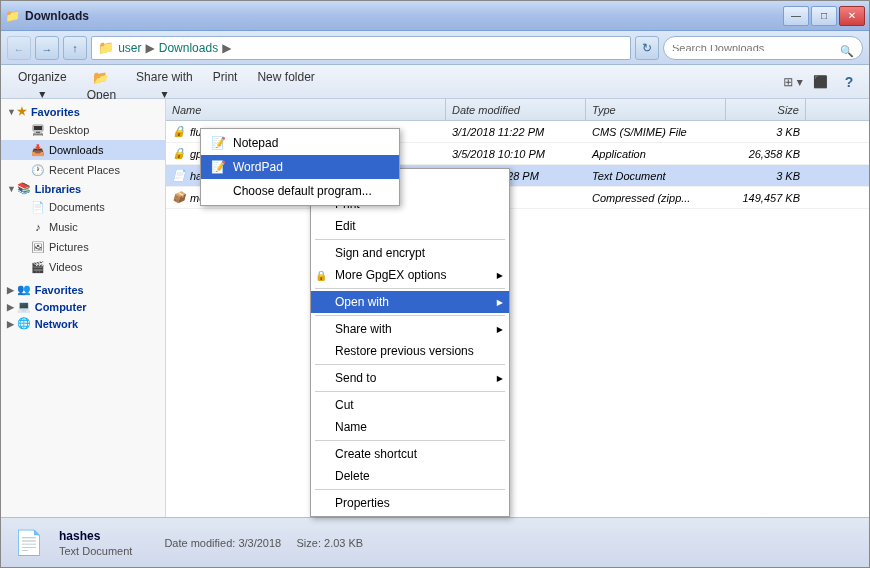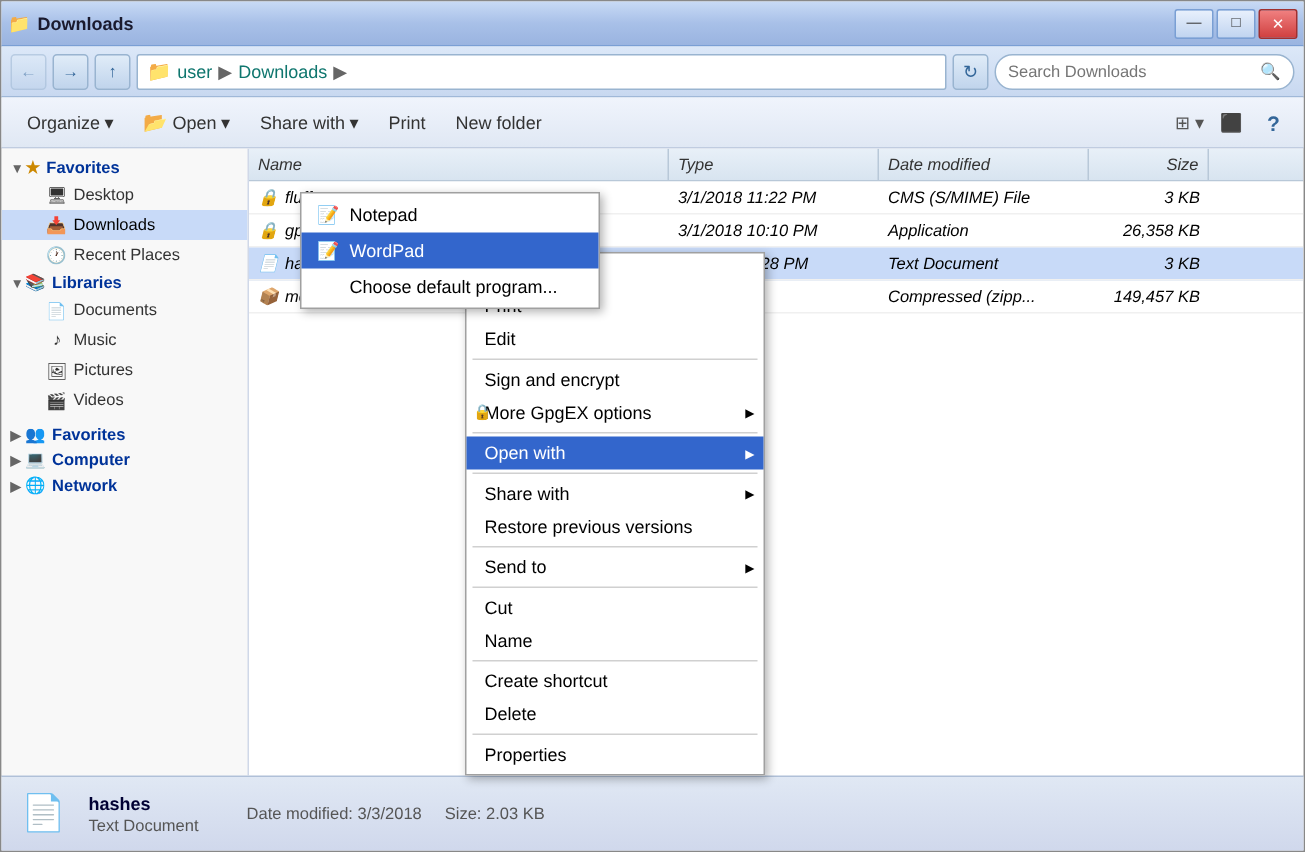--- a/index.html
+++ b/index.html
@@ -133,21 +133,20 @@
       color: #336699;
     }
 
     .search-box {
       width: 200px;
       height: 24px;
       border: 1px solid #99b4d0;
       border-radius: 12px;
       background: white;
       display: flex;
-      align-items: center;
       padding: 8px 8px;
       gap: 4px;
       color: #999;
       font-size: 11px;
     }
 
     .search-box input {
       border: none;
       outline: none;
       background: transparent;
@@ -172,20 +171,21 @@
       padding: 0 8px;
       background: transparent;
       border: 1px solid transparent;
       border-radius: 3px;
       cursor: pointer;
       display: flex;
       align-items: center;
       gap: 3px;
       font-size: 12px;
       color: #333;
+      flex-direction: column;
     }
 
     .toolbar-right {
       margin-left: auto;
       display: flex;
       align-items: center;
       gap: 4px;
     }
 
     .view-btn {
@@ -379,21 +379,21 @@
       border: 1px solid #a0a0a0;
       box-shadow: 2px 2px 6px rgba(0,0,0,0.3);
       z-index: 100;
       padding: 2px 0;
     }
 
     .ctx-item {
       height: 22px;
       display: flex;
       align-items: center;
-      padding: 0 12px;
+      padding: 0 24px;
       cursor: pointer;
       font-size: 12px;
       color: #000;
       white-space: nowrap;
       position: relative;
     }
 
     .ctx-item.has-submenu::after {
       content: '▶';
       position: absolute;
@@ -586,42 +586,42 @@
         <span class="collapse-arrow">▶</span>
         <span style="margin-right:4px;">🌐</span>
         <span>Network</span>
       </div>
 
     </div>
 
     <div class="file-area">
       <div class="file-list-header">
         <div class="col-header col-name">Name</div>
+        <div class="col-header col-date">Date modified</div>
         <div class="col-header col-type">Type</div>
-        <div class="col-header col-date">Date modified</div>
         <div class="col-header col-size">Size</div>
       </div>
 
       <div class="file-list">
 
         <div class="file-row">
           <div class="file-cell name">
             <span class="file-icon">🔒</span>
             <span>fluffypony</span>
           </div>
           <div class="file-cell date">3/1/2018 11:22 PM</div>
           <div class="file-cell type">CMS (S/MIME) File</div>
           <div class="file-cell size">3 KB</div>
         </div>
         <div class="file-row">
           <div class="file-cell name">
             <span class="file-icon">🔒</span>
             <span>gpg4win-3.0.3</span>
           </div>
-          <div class="file-cell date">3/1/2018 10:10 PM</div>
+          <div class="file-cell date">3/5/2018 10:10 PM</div>
           <div class="file-cell type">Application</div>
           <div class="file-cell size">26,358 KB</div>
         </div>
         <div class="file-row selected">
           <div class="file-cell name">
             <span class="file-icon">📄</span>
             <span>hashes</span>
           </div>
           <div class="file-cell date">3/3/2018 4:28 PM</div>
           <div class="file-cell type">Text Document</div>

